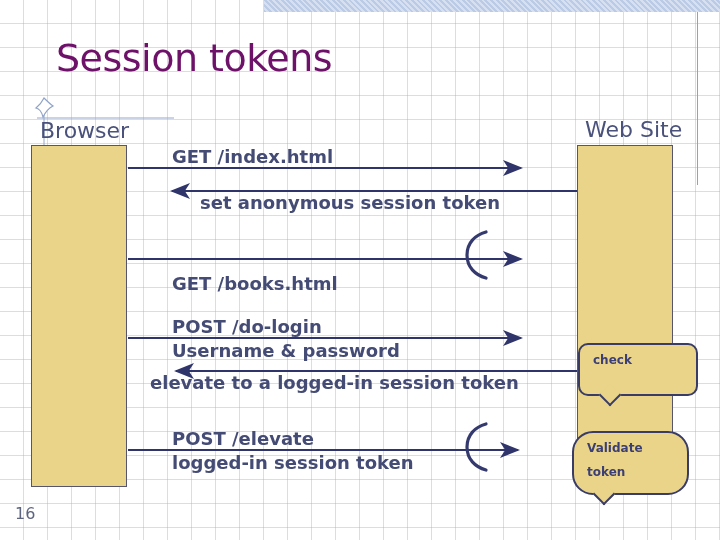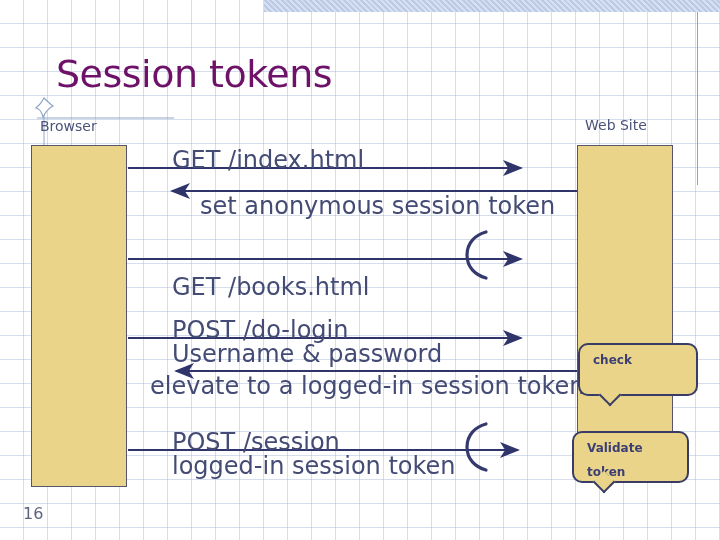--- a/index.html
+++ b/index.html
@@ -11,54 +11,54 @@
       repeating-linear-gradient(to bottom, transparent 0 23px, rgba(164,180,212,0.45) 23px 24px);
     overflow:hidden;
   }
   .top-band{
     position:absolute;left:264px;top:0;width:456px;height:12px;
     background-color:#c7d3ea;
     background-image:repeating-linear-gradient(45deg,#bccbe5 0 2px,#d6e0f1 2px 4px);
   }
   .right-vline{position:absolute;left:697px;top:12px;width:1px;height:173px;background:#8ea2c6;}
   .title{
-    position:absolute;left:56px;top:52px;margin:0;font-size:38px;font-weight:400;
+    position:absolute;left:56px;top:36px;margin:0;font-size:38px;font-weight:400;
     color:#6d1268;letter-spacing:-0.5px;white-space:nowrap;
   }
   .decor{position:absolute;left:30px;top:96px;}
-  .actor-label{position:absolute;font-size:14px;color:#4a527b;white-space:nowrap;}
+  .actor-label{position:absolute;font-size:22px;color:#4a527b;white-space:nowrap;}
   .actor-label.browser{left:40px;top:118px;}
   .actor-label.web{left:585px;top:117px;}
   .lifeline{position:absolute;width:96px;background:#e9d489;border:1px solid #55566e;box-sizing:border-box;}
   .lifeline.browser{left:31px;top:145px;height:342px;}
   .lifeline.web{left:577px;top:145px;height:325px;}
   .arrows{position:absolute;left:0;top:0;}
-  .msg{position:absolute;font-size:24px;color:#444b74;white-space:nowrap;}
+  .msg{position:absolute;font-size:18px;color:#444b74;white-space:nowrap;font-weight:bold;}
   .msg.r{text-align:left;}
   .m-get-index{left:172px;top:146px;}
   .m-set-anon{left:200px;top:192px;width:365px;}
   .m-get-books{left:172px;top:238px;margin-top:35px;}
   .m-anon-token{left:172px;top:261px;}
   .m-post-login{left:172px;top:316px;}
   .m-user-pass{left:172px;top:340px;}
   .m-elevate{left:150px;top:372px;width:415px;}
   .m-post-checkout{left:172px;top:428px;}
   .m-logged-token{left:172px;top:452px;}
   .callout{
     position:absolute;background:#e9d489;border:2px solid #383c66;border-radius:10px;
     box-sizing:border-box;font-size:12px;font-weight:bold;color:#3b3f74;
     line-height:24px;padding:3px 0 0 13px;white-space:nowrap;overflow:visible;
   }
   .callout .tail{
     position:absolute;bottom:-9px;left:22px;width:14px;height:14px;background:#e9d489;
     border-right:2px solid #383c66;border-bottom:2px solid #383c66;transform:rotate(45deg);
   }
   .c-check{left:578px;top:343px;width:120px;height:53px;}
-  .c-validate{left:572px;top:431px;width:117px;height:52px;}
-  .page-num{position:absolute;left:23px;top:504px;font-size:16px;color:#5c6480;}
+  .c-validate{left:572px;top:431px;width:117px;height:64px;border-radius:21px;}
+  .page-num{position:absolute;left:15px;top:504px;font-size:16px;color:#5c6480;}
 </style>
 </head>
 <body>
 
 <div class="slide">
 
   <div class="top-band"></div>
   <div class="right-vline"></div>
 
   <h1 class="title">Session tokens</h1>
@@ -90,21 +90,21 @@
     <path d="M486,232 C475,235 467,243 467,255 C467,267 475,275 486,278" fill="none" stroke="#343a6e" stroke-width="3.2" stroke-linecap="round"></path>
     <path d="M486,424 C475,427 467,435 467,447 C467,459 475,467 486,470" fill="none" stroke="#343a6e" stroke-width="3.2" stroke-linecap="round"></path>
   </svg>
 
   <div class="msg m-get-index">GET /index.html</div>
   <div class="msg r m-set-anon">set anonymous session token</div>
   <div class="msg m-get-books">GET /books.html</div>
   <div class="msg m-post-login">POST /do-login</div>
   <div class="msg m-user-pass">Username &amp; password</div>
   <div class="msg r m-elevate">elevate to a logged-in session token</div>
-  <div class="msg m-post-checkout">POST /session</div>
+  <div class="msg m-post-checkout">POST /elevate</div>
   <div class="msg m-logged-token">logged-in session token</div>
 
   <div class="callout c-check">
     <span>check</span><br>
     <span class="tail"></span>
   </div>
   <div class="callout c-validate">
     <span>Validate</span><br>
     <span>token</span>
     <span class="tail"></span>

